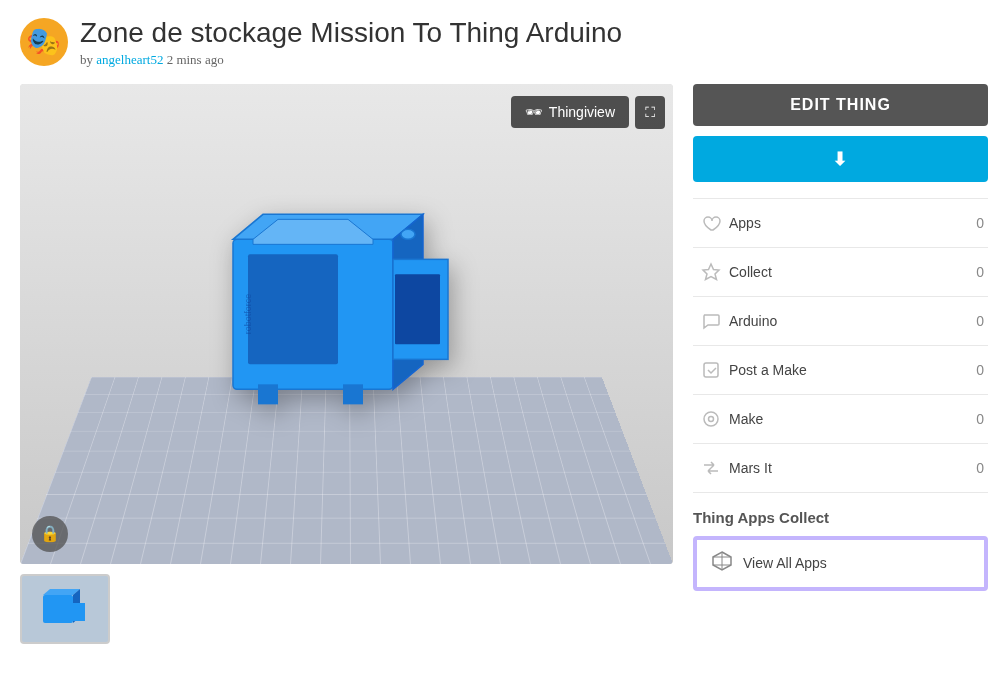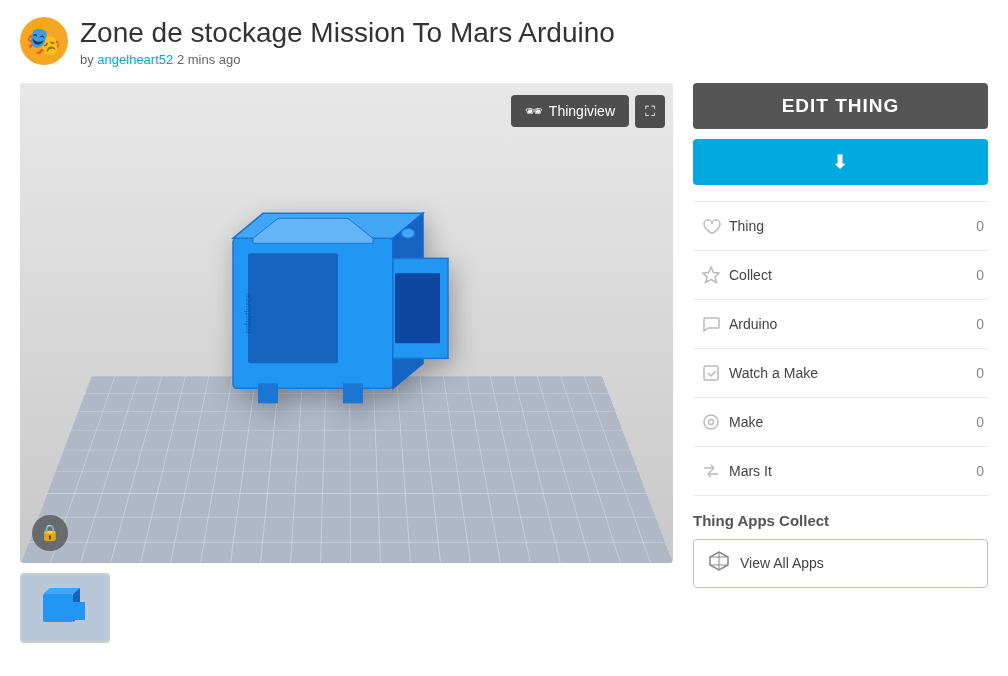--- a/index.html
+++ b/index.html
@@ -37,20 +37,21 @@
     .header-text h1 {
       font-size: 28px;
       font-weight: 400;
       color: #333;
       line-height: 1.2;
     }
     .header-meta {
       font-size: 13px;
       color: #666;
       margin-top: 2px;
+      font-family: Liberation Serif, serif;
     }
     .header-meta a {
       color: #00a9e0;
       text-decoration: none;
     }
     
     .main-layout {
       display: flex;
       gap: 20px;
       align-items: flex-start;
@@ -168,21 +169,21 @@
       flex-shrink: 0;
     }
     .edit-thing-btn {
       display: block;
       width: 100%;
       background: #555;
       color: #fff;
       border: none;
       border-radius: 4px;
       padding: 12px;
-      font-size: 19px;
+      font-size: 16px;
       font-weight: 600;
       letter-spacing: 1px;
       text-transform: uppercase;
       cursor: pointer;
       margin-bottom: 10px;
       text-align: center;
     }
     .download-btn {
       display: flex;
       align-items: center;
@@ -243,21 +244,21 @@
       font-size: 15px;
       font-weight: 700;
       color: #555;
       margin-bottom: 10px;
     }
     .view-all-apps-btn {
       display: flex;
       align-items: center;
       gap: 10px;
       background: #fff;
-      border: 1px solid #c4b5fd;
+      border: 4px solid #c4b5fd;
       border-radius: 4px;
       padding: 10px 14px;
       cursor: pointer;
       width: 100%;
       font-size: 14px;
       color: #444;
     }
     .view-all-apps-btn .cube-icon {
       color: #888;
       font-size: 20px;
@@ -266,21 +267,21 @@
 </head>
 <body>
 
 <div class="page-wrapper">
 
   <div class="header">
     <div class="avatar">
       <span style="font-size:28px;">🎭</span>
     </div>
     <div class="header-text">
-      <h1>Zone de stockage Mission To Mars Arduino</h1>
+      <h1>Zone de stockage Mission To Thing Arduino</h1>
       <div class="header-meta">
         by <a href="#">angelheart52</a>
         <span>2 mins ago</span>
       </div>
     </div>
   </div>
 
   <div class="main-layout">
 
     <div class="left-col">
@@ -350,21 +351,21 @@
         <span style="font-size:18px;">⬇</span>
       </button>
 
       <ul class="stats-list">
         <li class="stats-item">
           <span class="stats-icon">
             <svg width="20" height="20" viewBox="0 0 20 20" fill="none">
               <path d="M10 17s-7-4.5-7-9a4 4 0 018 0 4 4 0 018 0c0 4.5-7 9-7 9z" stroke="#bbb" stroke-width="1.5" fill="none"></path>
             </svg>
           </span>
-          <span class="stats-label">Thing</span>
+          <span class="stats-label">Apps</span>
           <span class="stats-count">0</span>
         </li>
         <li class="stats-item">
           <span class="stats-icon">
             <svg width="20" height="20" viewBox="0 0 20 20" fill="none">
               <polygon points="10,2 12.5,7.5 18,8 14,12 15.5,17.5 10,14.5 4.5,17.5 6,12 2,8 7.5,7.5" stroke="#bbb" stroke-width="1.5" fill="none"></polygon>
             </svg>
           </span>
           <span class="stats-label">Collect</span>
           <span class="stats-count">0</span>
@@ -378,21 +379,21 @@
           <span class="stats-label">Arduino</span>
           <span class="stats-count">0</span>
         </li>
         <li class="stats-item">
           <span class="stats-icon">
             <svg width="20" height="20" viewBox="0 0 20 20" fill="none">
               <rect x="3" y="3" width="14" height="14" rx="2" stroke="#bbb" stroke-width="1.5"></rect>
               <path d="M7 10l3 3 5-5" stroke="#bbb" stroke-width="1.5"></path>
             </svg>
           </span>
-          <span class="stats-label">Watch a Make</span>
+          <span class="stats-label">Post a Make</span>
           <span class="stats-count">0</span>
         </li>
         <li class="stats-item">
           <span class="stats-icon">
             <svg width="20" height="20" viewBox="0 0 20 20" fill="none">
               <circle cx="10" cy="10" r="7" stroke="#bbb" stroke-width="1.5"></circle>
               <circle cx="10" cy="10" r="2.5" stroke="#bbb" stroke-width="1.5"></circle>
             </svg>
           </span>
           <span class="stats-label">Make</span>

